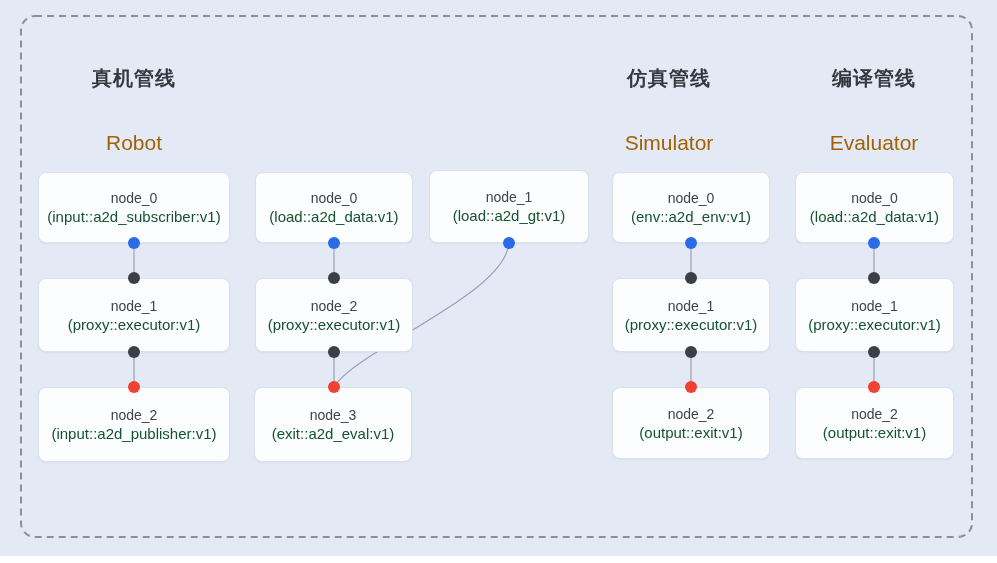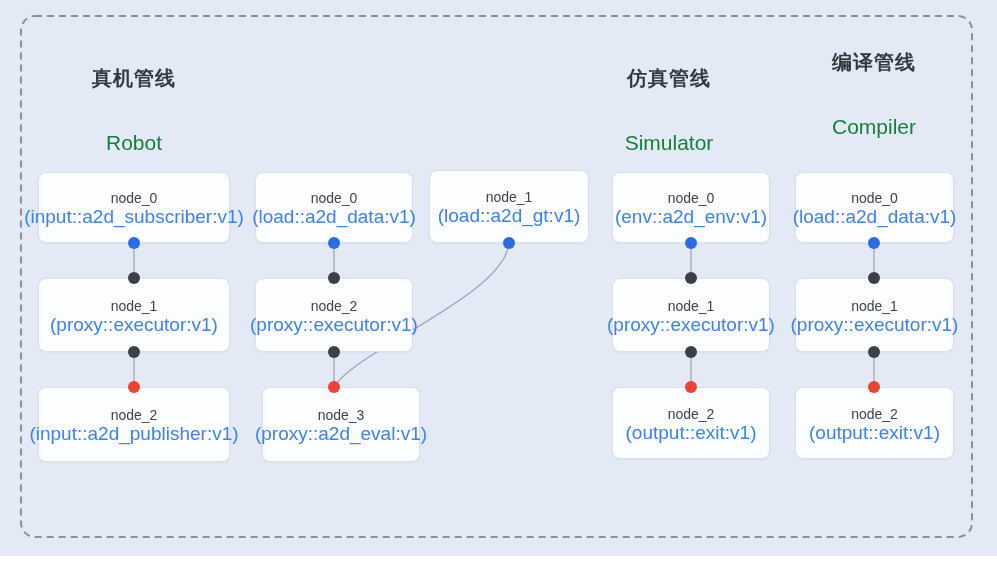--- a/index.html
+++ b/index.html
@@ -4,27 +4,27 @@
 <style>
   html,body{margin:0;padding:0;background:#ffffff;}
   body{font-family:"Liberation Sans","DejaVu Sans",sans-serif;}
   .frame{position:relative;width:997px;height:563px;background:#ffffff;overflow:hidden;}
   .stage{position:absolute;left:0;top:0;width:997px;height:556px;background:#e4e9f6;}
   .layer{position:absolute;left:0;top:0;width:997px;height:556px;pointer-events:none;}
   .edges{z-index:0;}
   .ports{z-index:3;}
   .hdr{position:absolute;width:220px;text-align:center;z-index:1;}
   .hdr .zh{font-size:20px;font-weight:600;color:#34383f;letter-spacing:1px;}
-  .hdr .en{margin-top:39px;font-size:21px;font-weight:400;color:#15803d;}
+  .hdr .en{margin-top:39px;font-size:21px;font-weight:400;color:#a16207;}
   .node{position:absolute;z-index:1;background:#fcfdfe;border:1px solid #dbe0e9;border-radius:8px;
         box-shadow:0 1px 2px rgba(40,60,100,0.05);
         display:flex;flex-direction:column;align-items:center;justify-content:center;gap:3px;
         box-sizing:border-box;}
   .node .nm{font-size:14px;color:#3f434a;line-height:16px;}
-  .node .tp{font-size:19px;color:#3b82f6;line-height:16px;white-space:nowrap;}
+  .node .tp{font-size:15px;color:#14532d;line-height:16px;white-space:nowrap;}
 </style>
 </head>
 <body>
 
 <div class="frame">
   <div class="stage">
 
     <svg class="layer edges" viewBox="0 0 997 556">
       <rect x="21" y="16" width="951" height="521" rx="14" fill="none" stroke="#8a8f9a" stroke-width="2" stroke-dasharray="7 5"></rect>
 
@@ -45,23 +45,23 @@
     <div class="hdr" style="left:24px;top:65px;">
       <div class="zh">真机管线</div>
       <div class="en">Robot</div>
     </div>
     <div class="hdr" style="left:311px;top:65px;">
     </div>
     <div class="hdr" style="left:559px;top:65px;">
       <div class="zh">仿真管线</div>
       <div class="en">Simulator</div>
     </div>
-    <div class="hdr" style="left:764px;top:49px;">
+    <div class="hdr" style="left:764px;top:65px;">
       <div class="zh">编译管线</div>
-      <div class="en">Compiler</div>
+      <div class="en">Evaluator</div>
     </div>
 
     <div class="node" style="left:38px;top:172px;width:192px;height:71px;">
       <div class="nm">node_0</div>
       <div class="tp">(input::a2d_subscriber:v1)</div>
     </div>
     <div class="node" style="left:38px;top:278px;width:192px;height:74px;">
       <div class="nm">node_1</div>
       <div class="tp">(proxy::executor:v1)</div>
     </div>
@@ -75,23 +75,23 @@
       <div class="tp">(load::a2d_data:v1)</div>
     </div>
     <div class="node" style="left:429px;top:170px;width:160px;height:73px;">
       <div class="nm">node_1</div>
       <div class="tp">(load::a2d_gt:v1)</div>
     </div>
     <div class="node" style="left:255px;top:278px;width:158px;height:74px;">
       <div class="nm">node_2</div>
       <div class="tp">(proxy::executor:v1)</div>
     </div>
-    <div class="node" style="left:262px;top:387px;width:158px;height:75px;">
+    <div class="node" style="left:254px;top:387px;width:158px;height:75px;">
       <div class="nm">node_3</div>
-      <div class="tp">(proxy::a2d_eval:v1)</div>
+      <div class="tp">(exit::a2d_eval:v1)</div>
     </div>
 
     <div class="node" style="left:612px;top:172px;width:158px;height:71px;">
       <div class="nm">node_0</div>
       <div class="tp">(env::a2d_env:v1)</div>
     </div>
     <div class="node" style="left:612px;top:278px;width:158px;height:74px;">
       <div class="nm">node_1</div>
       <div class="tp">(proxy::executor:v1)</div>
     </div>

